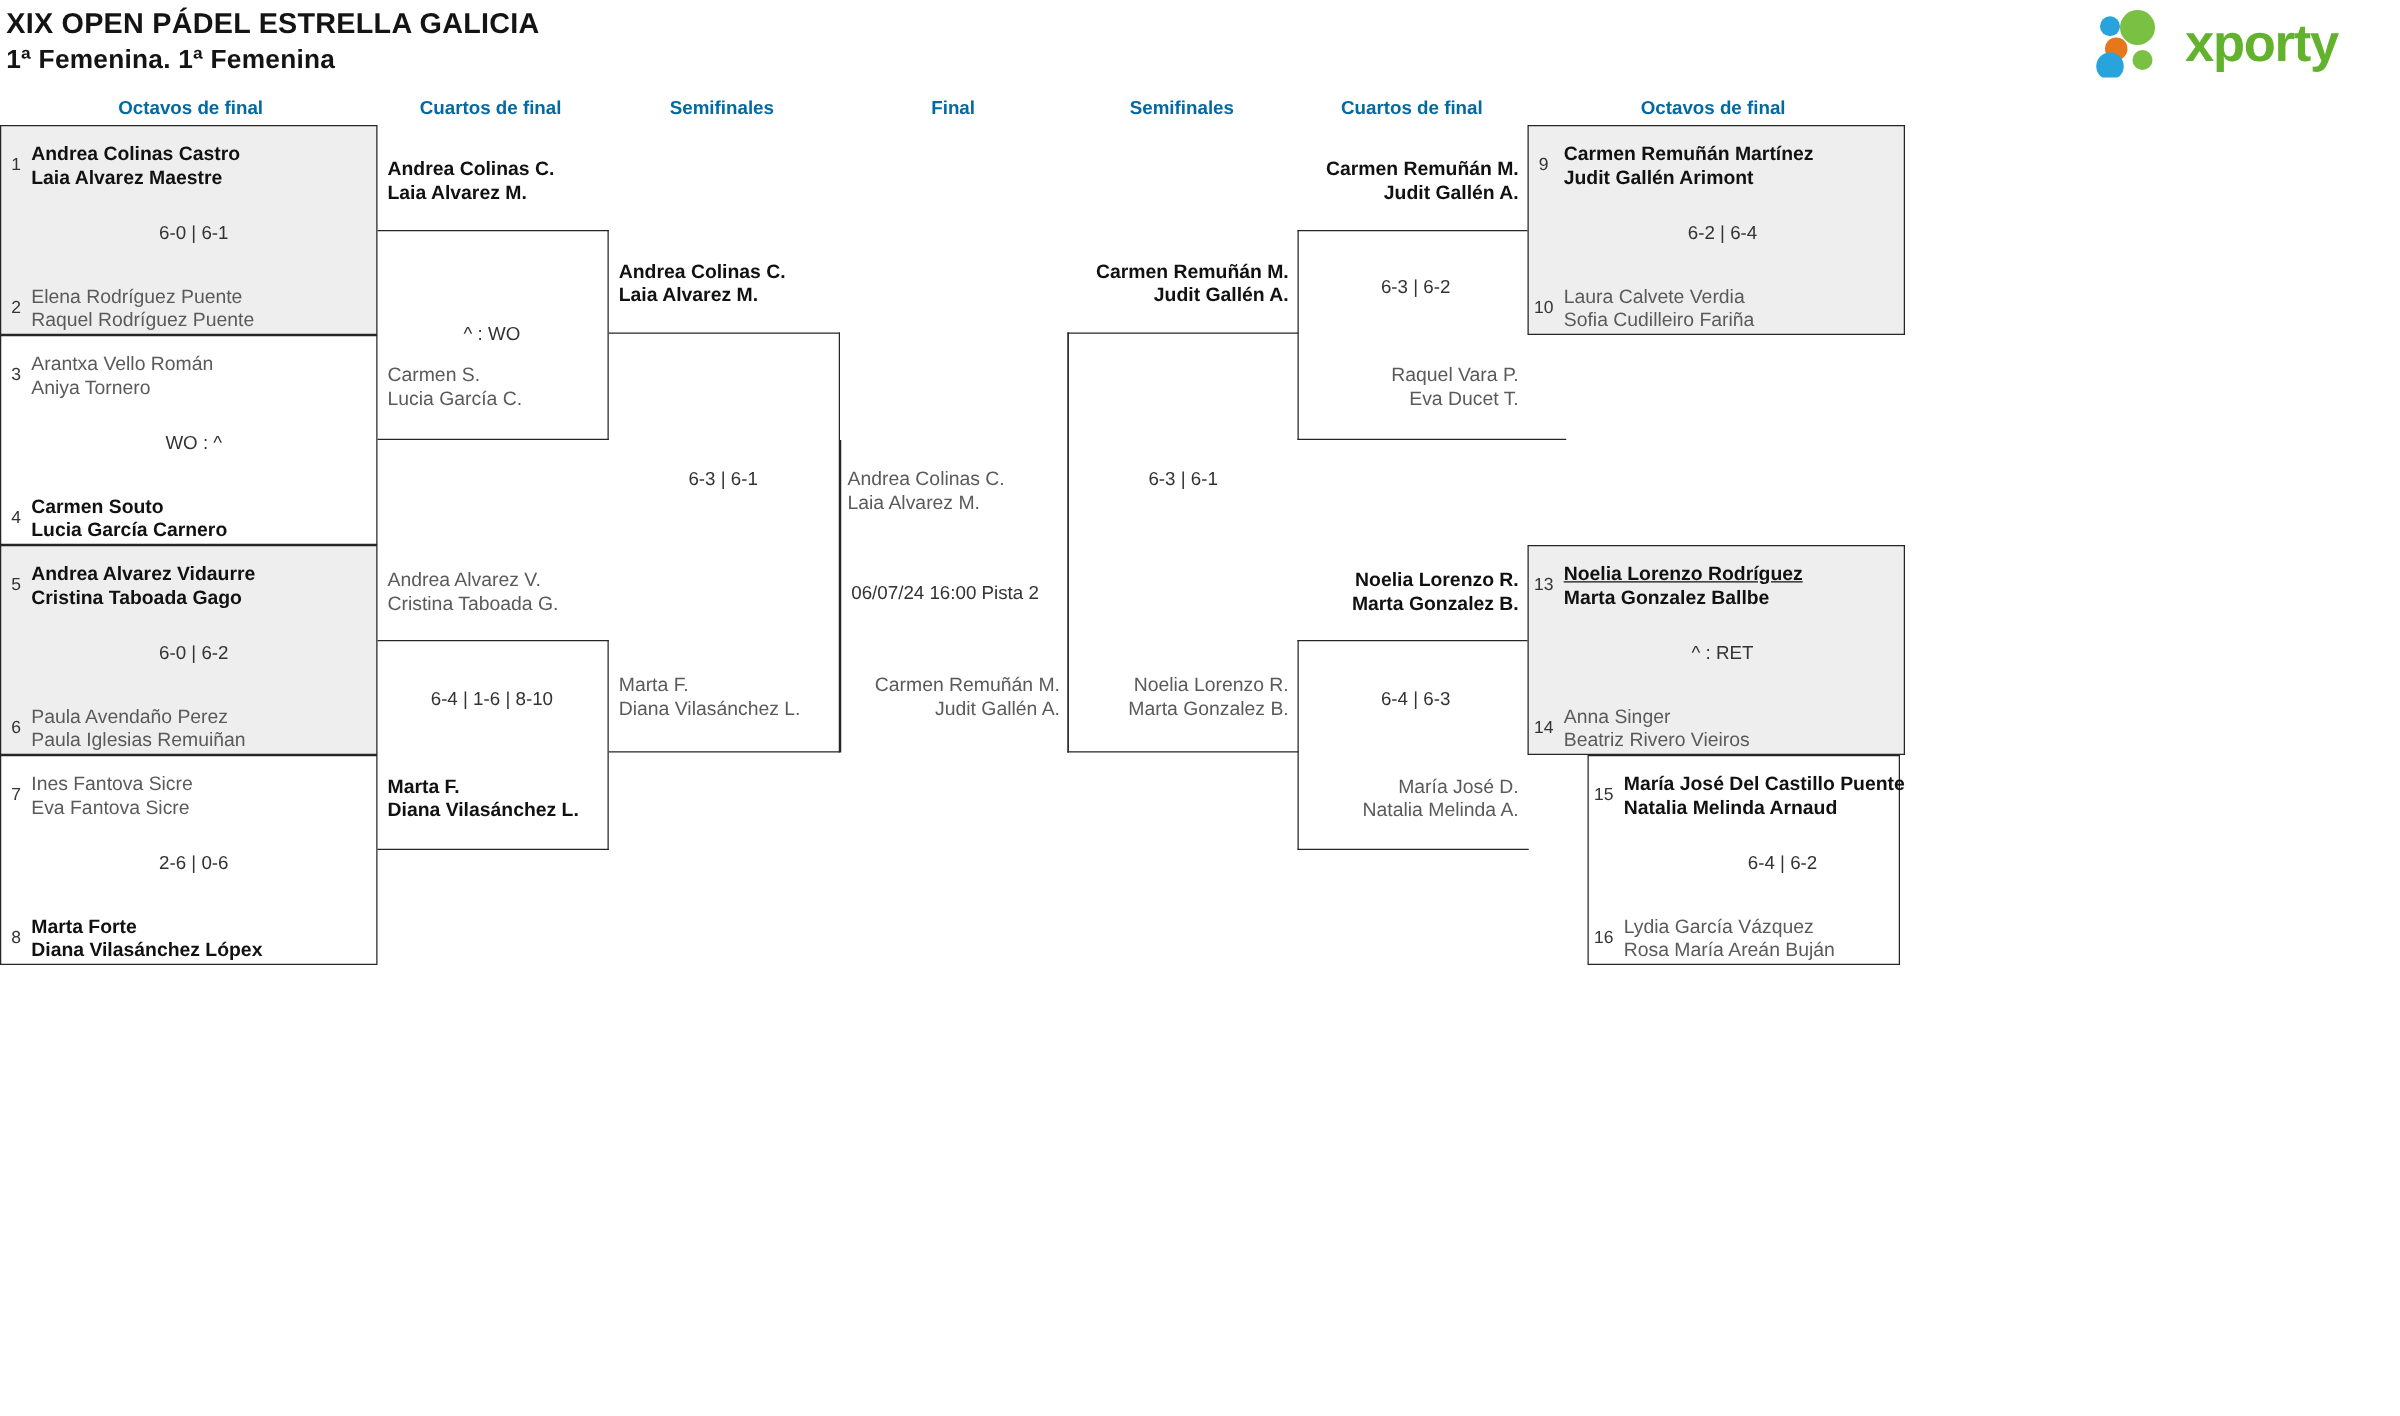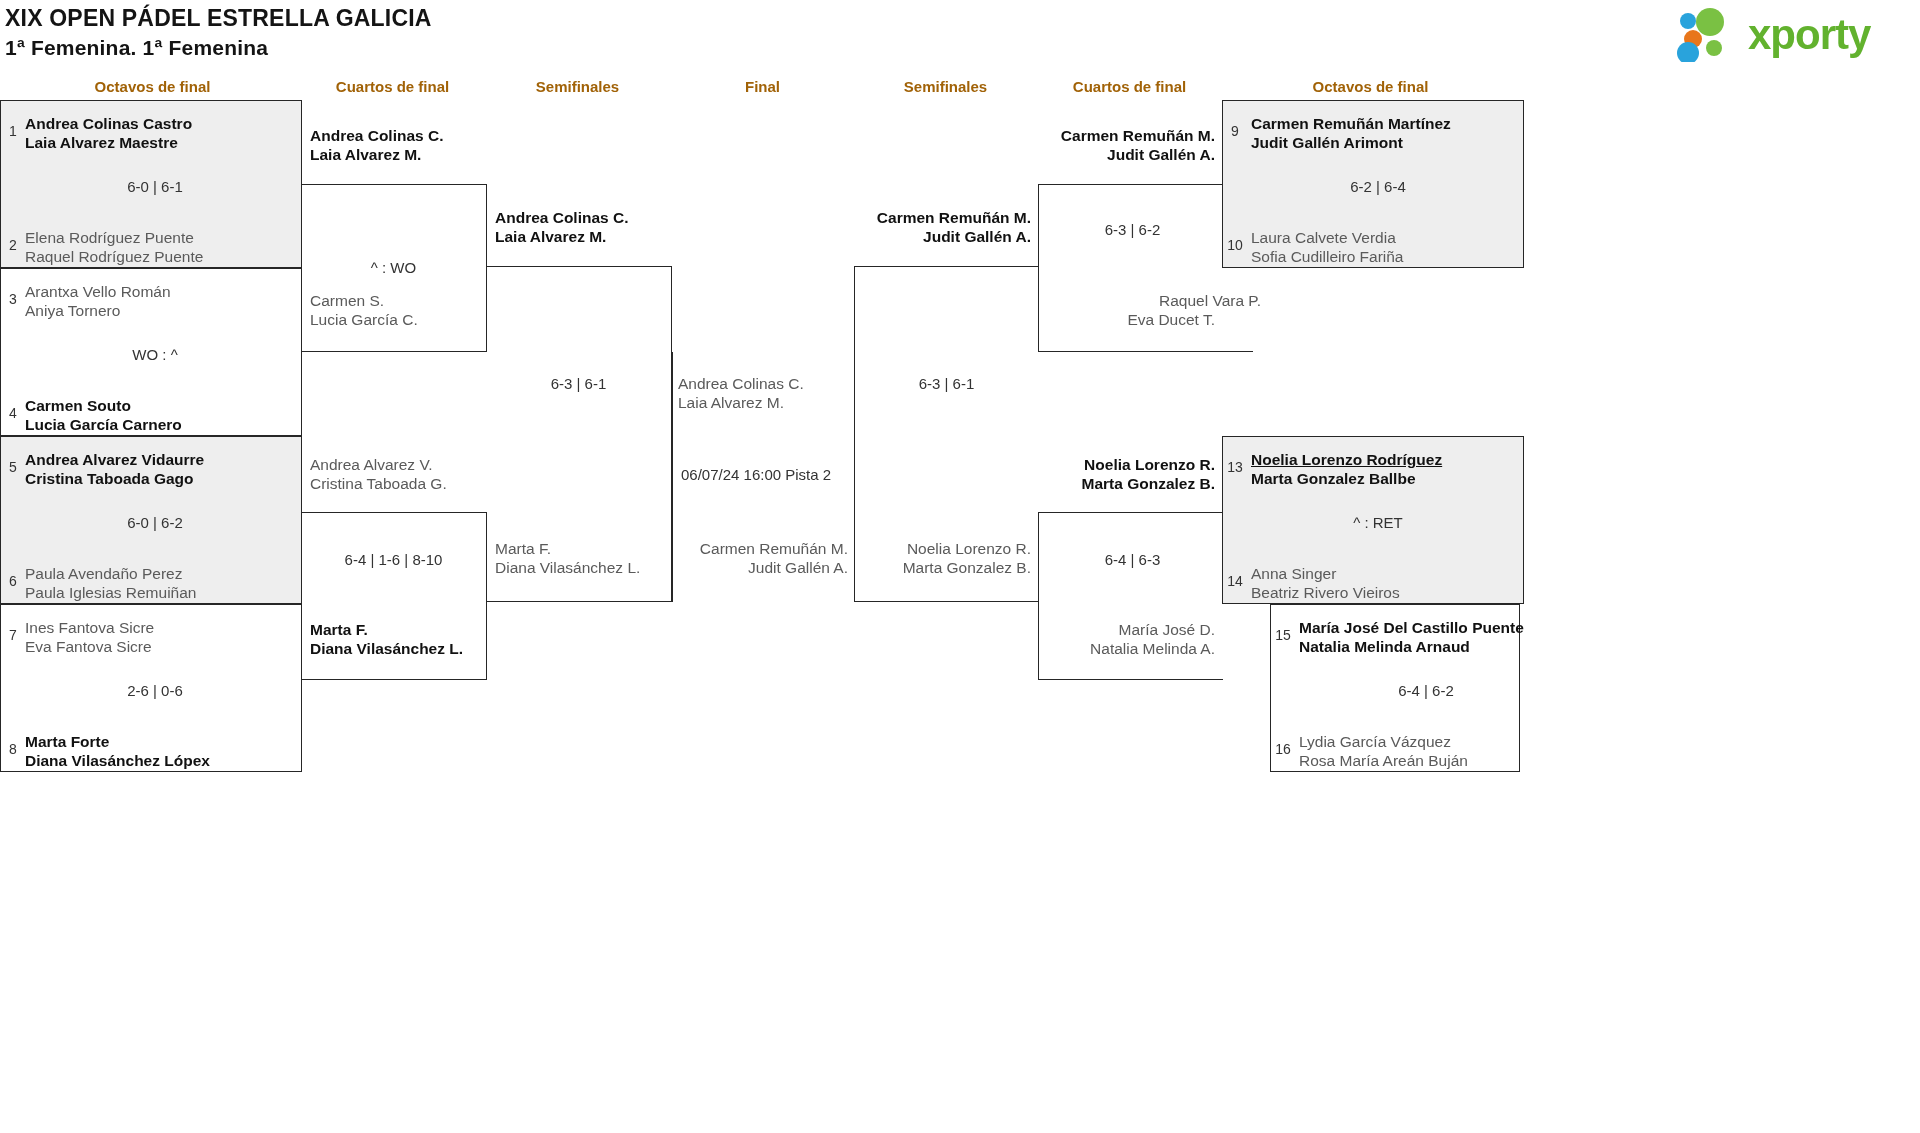--- a/index.html
+++ b/index.html
@@ -26,21 +26,21 @@
   }
   #logo { position: absolute; right: 8px; top: 6px; width: 236px; height: 56px; }
   #logo-word {
     position: absolute; left: 72px; top: 5px;
     font-size: 42px; font-weight: 700; color: #62b22e; letter-spacing: -1px;
   }
 
   
   .round-label {
     position: absolute; top: 78px;
-    font-size: 15px; font-weight: 700; color: #a16207;
+    font-size: 15px; font-weight: 700; color: #0369a1;
     text-align: center; white-space: nowrap;
   }
 
   
   #bracket { position: absolute; left: 0; top: 0; width: 1920px; height: 1133px; }
 
   .seedbox {
     position: absolute;
     border: 1px solid #262626;
     background: #ffffff;
@@ -192,21 +192,21 @@
   <div class="nextteam win ralign" style="left:838px; top:208px; width:193px;">Carmen Remuñán M.</div>
   <div class="nextteam win ralign" style="left:838px; top:227px; width:193px;">Judit Gallén A.</div>
   <div class="nextteam ralign" style="left:838px; top:539px; width:193px;">Noelia Lorenzo R.</div>
   <div class="nextteam ralign" style="left:838px; top:558px; width:193px;">Marta Gonzalez B.</div>
 
   <div class="matchbox noborder-r" style="left:1038px; top:184px; width:215px; height:168px;">
     <div class="score" style="left:2px; top:36px; width:183px;">6-3 | 6-2</div>
   </div>
   <div class="nextteam win ralign" style="left:1022px; top:126px; width:193px;">Carmen Remuñán M.</div>
   <div class="nextteam win ralign" style="left:1022px; top:145px; width:193px;">Judit Gallén A.</div>
-  <div class="nextteam ralign" style="left:1068px; top:291px; width:193px;">Raquel Vara P.</div>
+  <div class="nextteam ralign" style="left:1022px; top:291px; width:193px;">Raquel Vara P.</div>
   <div class="nextteam ralign" style="left:1022px; top:310px; width:193px;">Eva Ducet T.</div>
 
   <div class="matchbox noborder-r" style="left:1038px; top:512px; width:185px; height:168px;">
     <div class="score" style="left:2px; top:38px; width:183px;">6-4 | 6-3</div>
   </div>
   <div class="nextteam win ralign" style="left:1022px; top:455px; width:193px;">Noelia Lorenzo R.</div>
   <div class="nextteam win ralign" style="left:1022px; top:474px; width:193px;">Marta Gonzalez B.</div>
   <div class="nextteam ralign" style="left:1022px; top:620px; width:193px;">María José D.</div>
   <div class="nextteam ralign" style="left:1022px; top:639px; width:193px;">Natalia Melinda A.</div>
 

